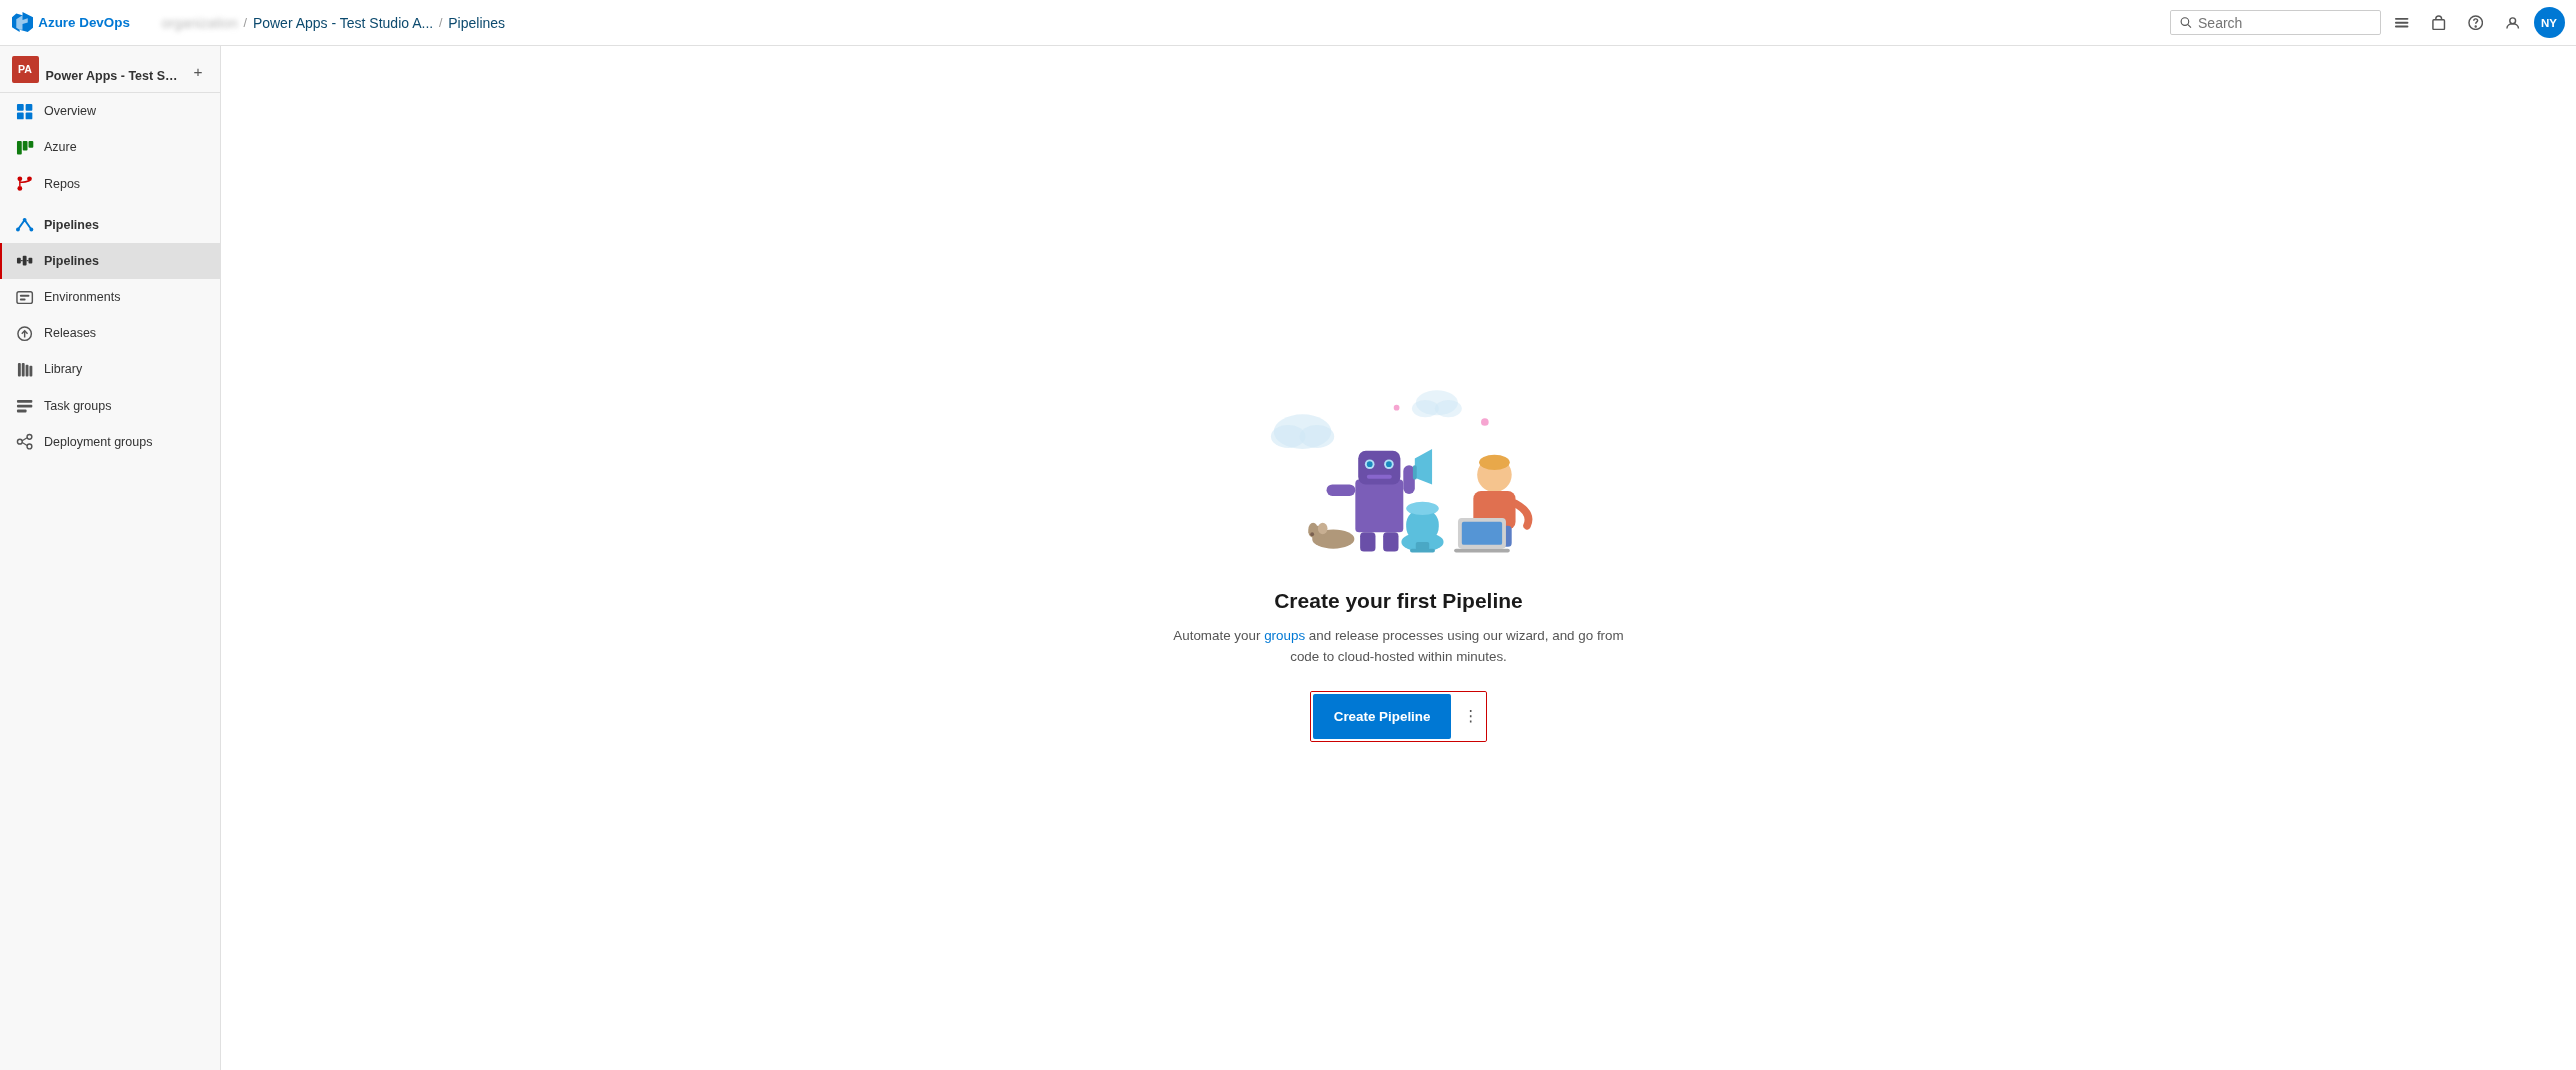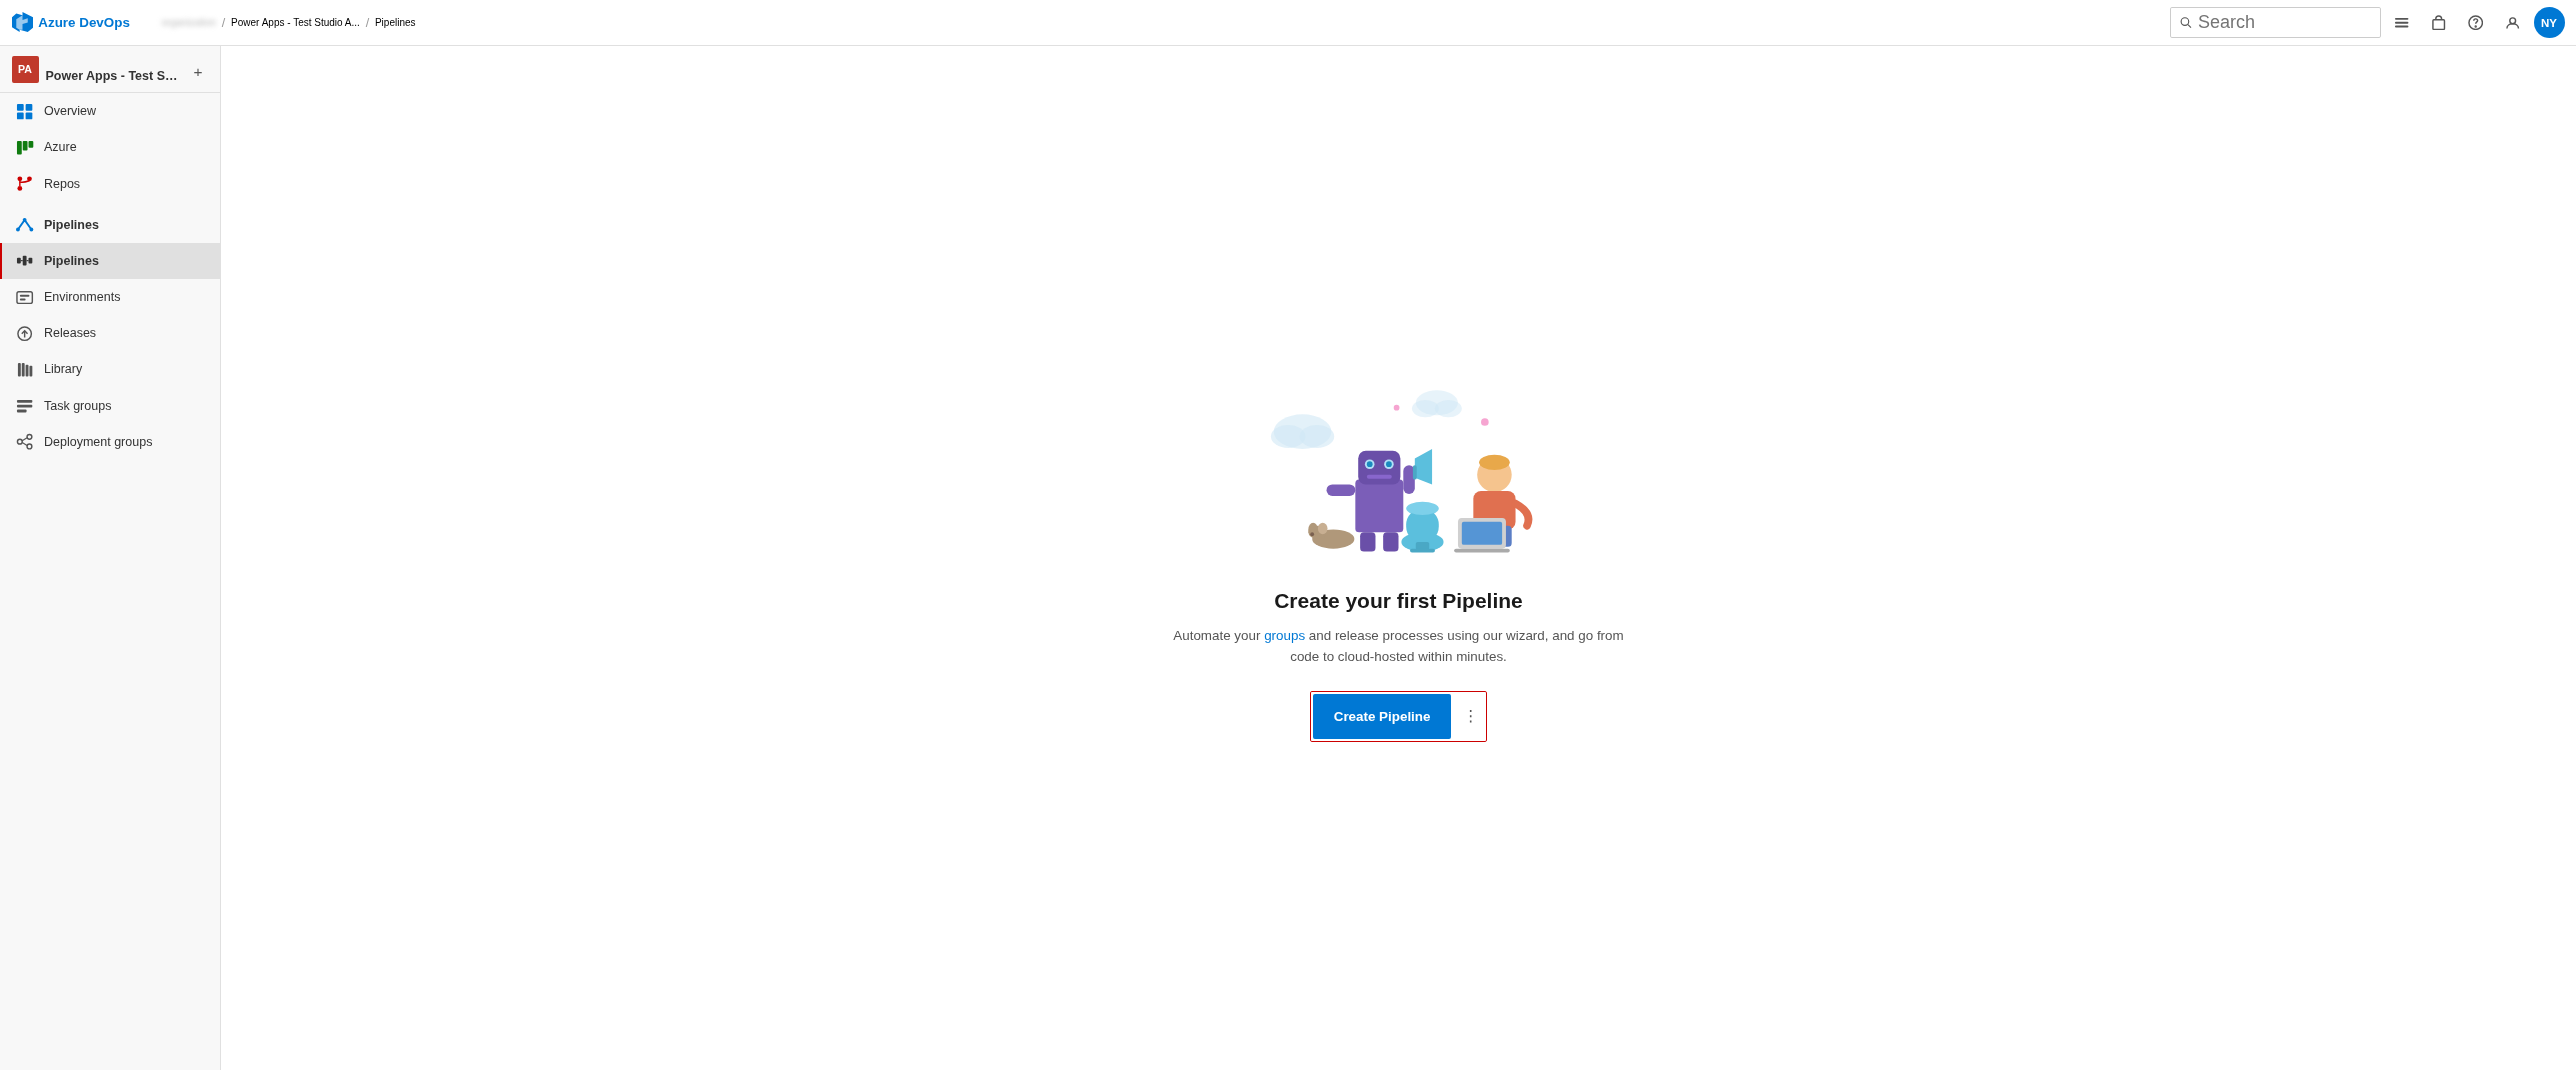--- a/index.html
+++ b/index.html
@@ -38,22 +38,22 @@
       gap: 5.8px;
       font-size: 12.5px;
       color: #333;
       flex: 1;
     }
     .breadcrumb-sep {
       color: #999;
       font-size: 12.5px;
     }
     .breadcrumb-item {
-      color: #000000;
-      font-size: 10px;
+      color: #0c4a6e;
+      font-size: 14px;
       text-align: center;
     }
     .breadcrumb-item.blurred {
       color: #bbb;
       filter: blur(2.9px);
     }
     .topbar-right {
       display: flex;
       align-items: center;
       gap: 5.8px;
@@ -64,21 +64,21 @@
       border: 1px solid #ccc;
       border-radius: 1.9px;
       padding: 3.8px 9.6px;
       width: 211px;
       gap: 5.8px;
       background: #fff;
     }
     .search-box input {
       border: none;
       outline: none;
-      font-size: 18px;
+      font-size: 14px;
       color: #737373;
       width: 100%;
       background: transparent;
     }
     .icon-btn {
       width: 31px;
       height: 31px;
       display: flex;
       align-items: center;
       justify-content: center;

